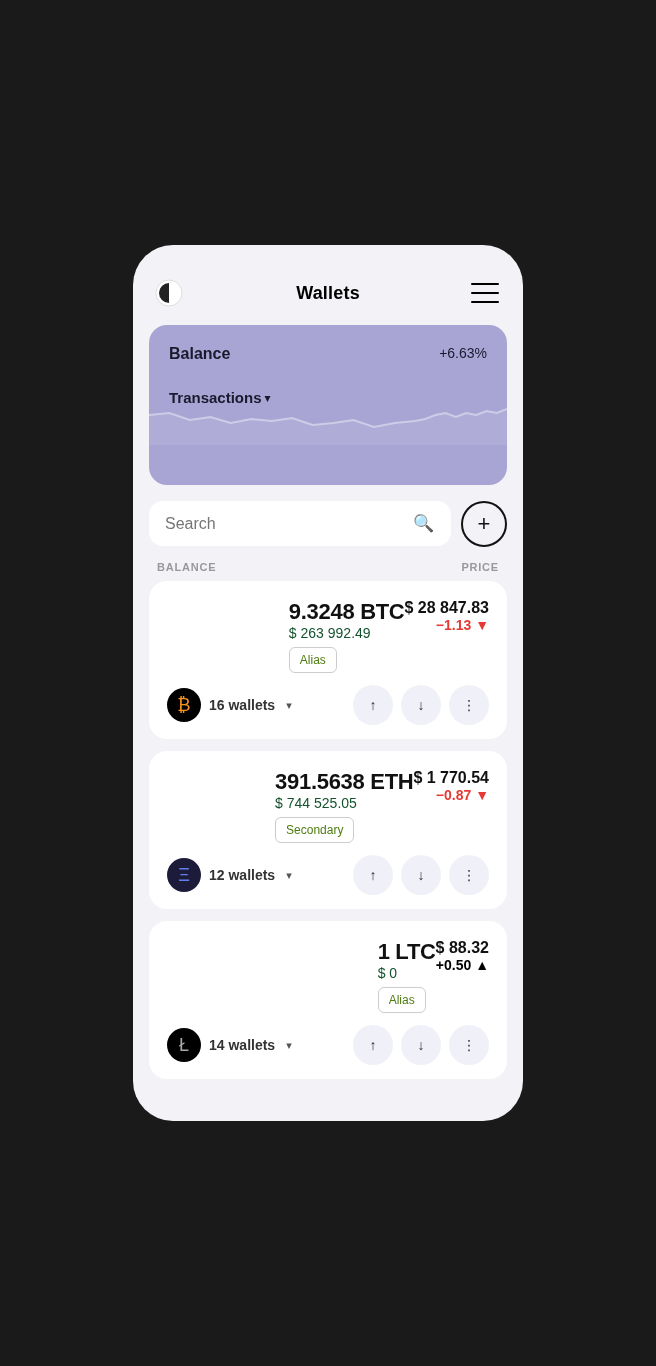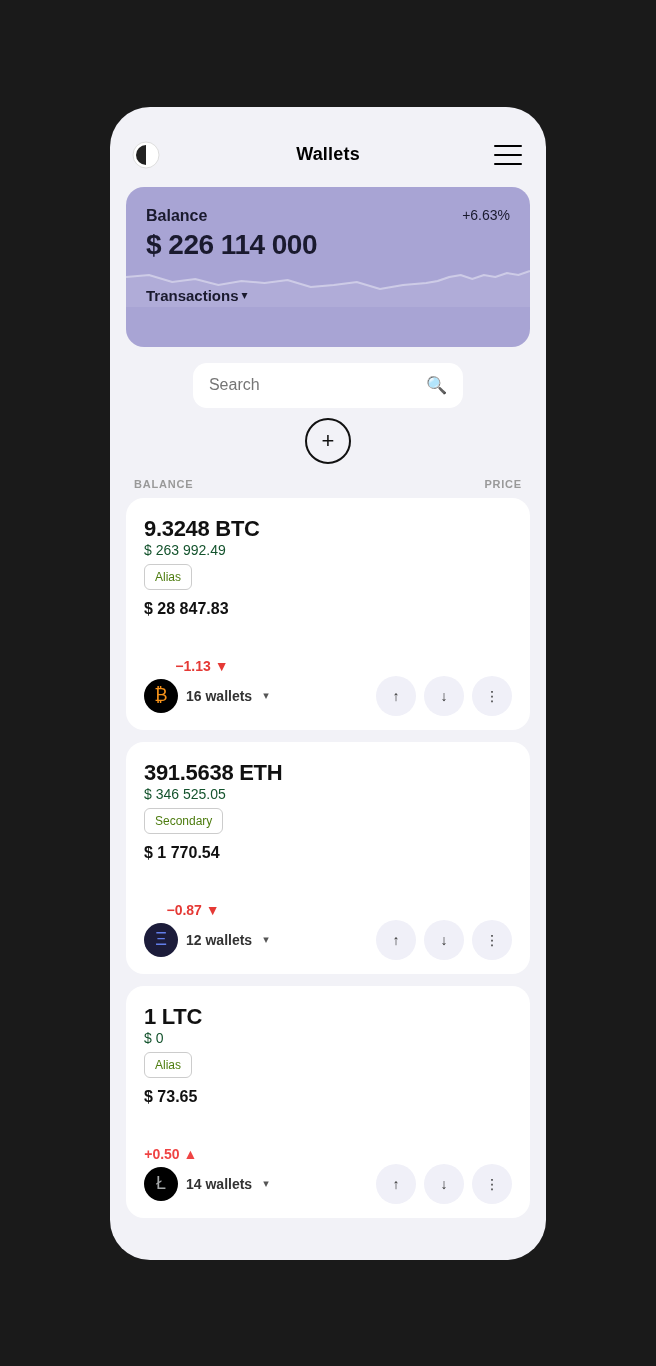--- a/index.html
+++ b/index.html
@@ -5,21 +5,21 @@
     * { box-sizing: border-box; margin: 0; padding: 0; }
     body {
       background: #1a1a1a;
       display: flex;
       justify-content: center;
       align-items: center;
       min-height: 100vh;
       font-family: -apple-system, BlinkMacSystemFont, 'Segoe UI', sans-serif;
     }
     .phone-shell {
-      width: 436px;
+      width: 390px;
       min-height: 820px;
       background: #f2f2f7;
       border-radius: 40px;
       overflow: hidden;
       padding: 20px 0 30px 0;
       position: relative;
     }
     
     .header {
       display: flex;
@@ -109,25 +109,24 @@
       color: #1a1a2e;
       cursor: pointer;
     }
     .chevron-down {
       font-size: 12px;
       color: #1a1a2e;
     }
     
     .search-row {
       display: flex;
-      align-items: center;
+      align-items: flex-start;
       gap: 10px;
       padding: 0 16px;
       margin-bottom: 8px;
-      flex-direction: column;
     }
     .search-box {
       flex: 1;
       background: #fff;
       border-radius: 14px;
       display: flex;
       align-items: center;
       padding: 12px 16px;
       gap: 10px;
       border: none;
@@ -176,21 +175,20 @@
       background: #fff;
       border-radius: 18px;
       margin: 0 16px 12px 16px;
       padding: 18px 18px 14px 18px;
     }
     .coin-top {
       display: flex;
       justify-content: flex-end;
       align-items: flex-start;
       margin-bottom: 2px;
-      flex-direction: column;
     }
     .coin-balance-main {
       font-size: 22px;
       font-weight: 800;
       color: #111;
       letter-spacing: -0.3px;
     }
     .coin-price-main {
       font-size: 16px;
       font-weight: 600;
@@ -201,21 +199,21 @@
       font-size: 14px;
       color: #14532d;
       margin-bottom: 6px;
     }
     .coin-price-change {
       font-size: 14px;
       font-weight: 600;
       text-align: right;
     }
     .coin-price-change.negative { color: #e53935; }
-    .coin-price-change.positive { color: #ef4444; }
+    .coin-price-change.positive { color: #000000; }
     .alias-tag {
       display: inline-block;
       border: 1px solid #ccc;
       border-radius: 6px;
       padding: 5px 10px;
       font-size: 12px;
       color: #4d7c0f;
       margin-bottom: 10px;
     }
     .coin-bottom {
@@ -264,21 +262,20 @@
       border: none;
       display: flex;
       align-items: center;
       justify-content: center;
       cursor: pointer;
       font-size: 14px;
       color: #333;
     }
     .right-col {
       text-align: right;
-      gap: 40px;
     }
     .top-right {
       display: flex;
       flex-direction: column;
       align-items: flex-end;
     }
   </style>
 </head>
 <body>
 
@@ -297,21 +294,20 @@
       <span></span>
       <span></span>
     </div>
   </div>
 
   <div class="balance-card">
     <div class="balance-header">
       <span class="balance-label">Balance</span>
       <span class="balance-percent">+6.63%</span>
     </div>
-    <div class="balance-amount">$ 226 114 000</div>
 
     <div class="chart-area">
       <svg width="100%" height="60" viewBox="0 0 350 60" preserveAspectRatio="none">
         <polyline points="0,30 20,28 40,35 60,32 80,38 100,34 120,36 140,33 160,40 180,38 200,35 220,42 240,38 260,36 270,34 280,30 290,28 300,32 310,28 320,30 330,26 340,28 350,24" fill="none" stroke="rgba(255,255,255,0.7)" stroke-width="2"></polyline>
         <polyline points="0,30 20,28 40,35 60,32 80,38 100,34 120,36 140,33 160,40 180,38 200,35 220,42 240,38 260,36 270,34 280,30 290,28 300,32 310,28 320,30 330,26 340,28 350,24 350,60 0,60" fill="rgba(255,255,255,0.15)" stroke="none"></polyline>
       </svg>
     </div>
 
     <div class="transactions-row">
       <span class="transactions-label">Transactions</span>
@@ -355,21 +351,21 @@
         <button class="action-btn">↑</button>
         <button class="action-btn">↓</button>
         <button class="action-btn">⋮</button>
       </div>
     </div>
   </div>
       <div class="coin-card">
     <div class="coin-top">
       <div>
         <div class="coin-balance-main">391.5638 ETH</div>
-        <div class="coin-fiat">$ 346 525.05</div>
+        <div class="coin-fiat">$ 744 525.05</div>
         <span class="alias-tag">Secondary</span>
       </div>
       <div class="top-right right-col">
         <div class="coin-price-main">$ 1 770.54</div>
         <div class="coin-price-change negative">−0.87 ▼</div>
       </div>
     </div>
     <div class="coin-bottom">
       <div class="coin-identity">
         <div class="coin-logo eth">Ξ</div>
@@ -384,21 +380,21 @@
     </div>
   </div>
       <div class="coin-card">
     <div class="coin-top">
       <div>
         <div class="coin-balance-main">1 LTC</div>
         <div class="coin-fiat">$ 0</div>
         <span class="alias-tag">Alias</span>
       </div>
       <div class="top-right right-col">
-        <div class="coin-price-main">$ 73.65</div>
+        <div class="coin-price-main">$ 88.32</div>
         <div class="coin-price-change positive">+0.50 ▲</div>
       </div>
     </div>
     <div class="coin-bottom">
       <div class="coin-identity">
         <div class="coin-logo ltc">Ł</div>
         <span class="wallet-count">14 wallets</span>
         <span class="wallet-chevron">▾</span>
       </div>
       <div class="coin-actions">

